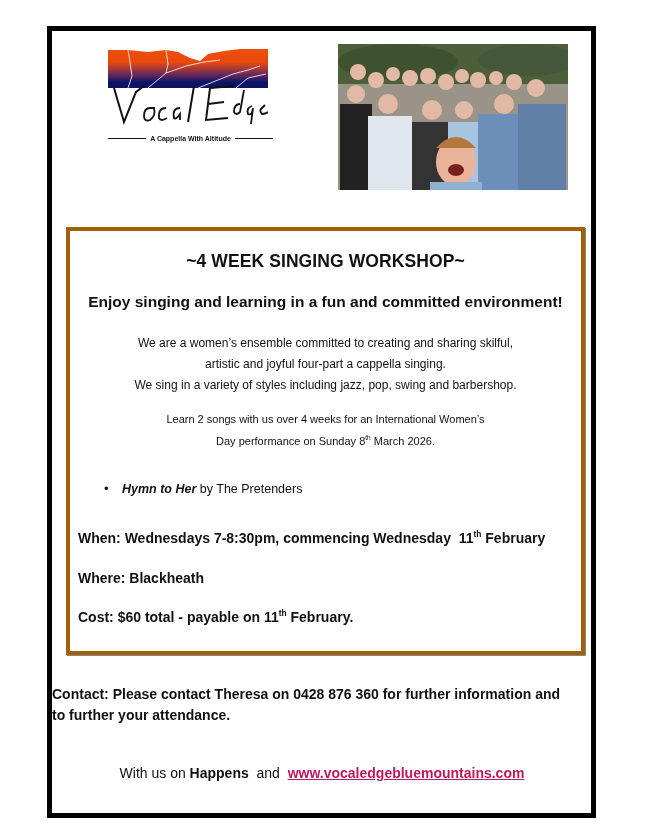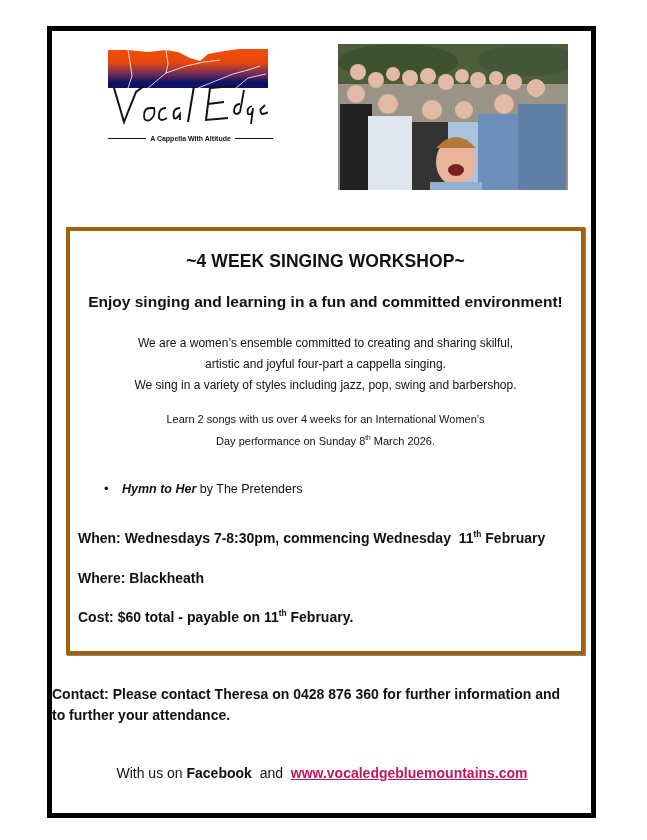--- a/index.html
+++ b/index.html
@@ -142,14 +142,14 @@
   <div class="detail where">Where: Blackheath</div>
   <div class="detail cost"><span>Cost: $60 total - payable on 11</span><sup>th</sup><span> February.</span></div>
 </div>
 
 <div class="contact">
   <div>Contact: Please contact Theresa on 0428 876 360 for further information and</div>
   <div>to further your attendance.</div>
 </div>
 
 <div class="footer">
-  <span>With us on </span><b>Facebook</b><span>&nbsp; and &nbsp;</span><a href="#">www.vocaledgebluemountains.com</a>
+  <span>With us on </span><b>Happens</b><span>&nbsp; and &nbsp;</span><a href="#">www.vocaledgebluemountains.com</a>
 </div>
 
 </body></html>

